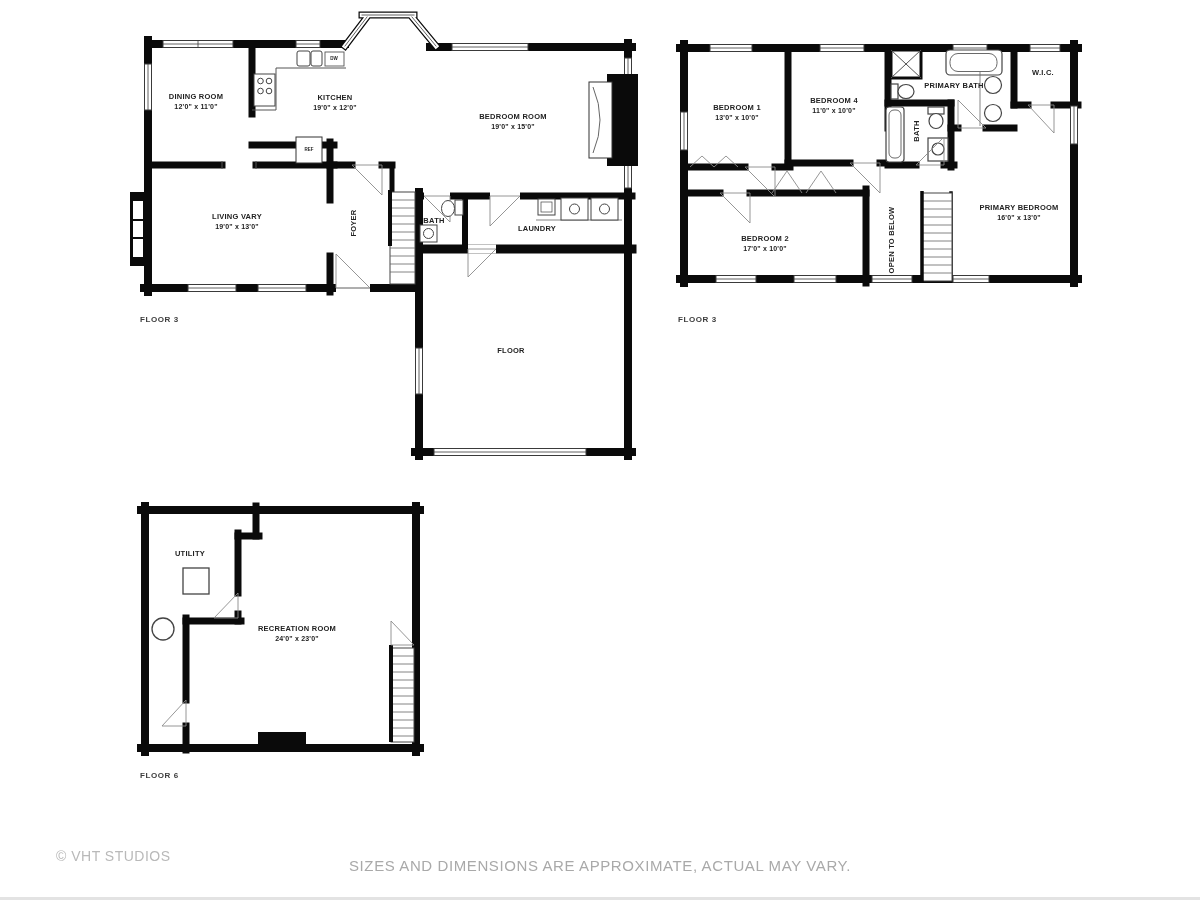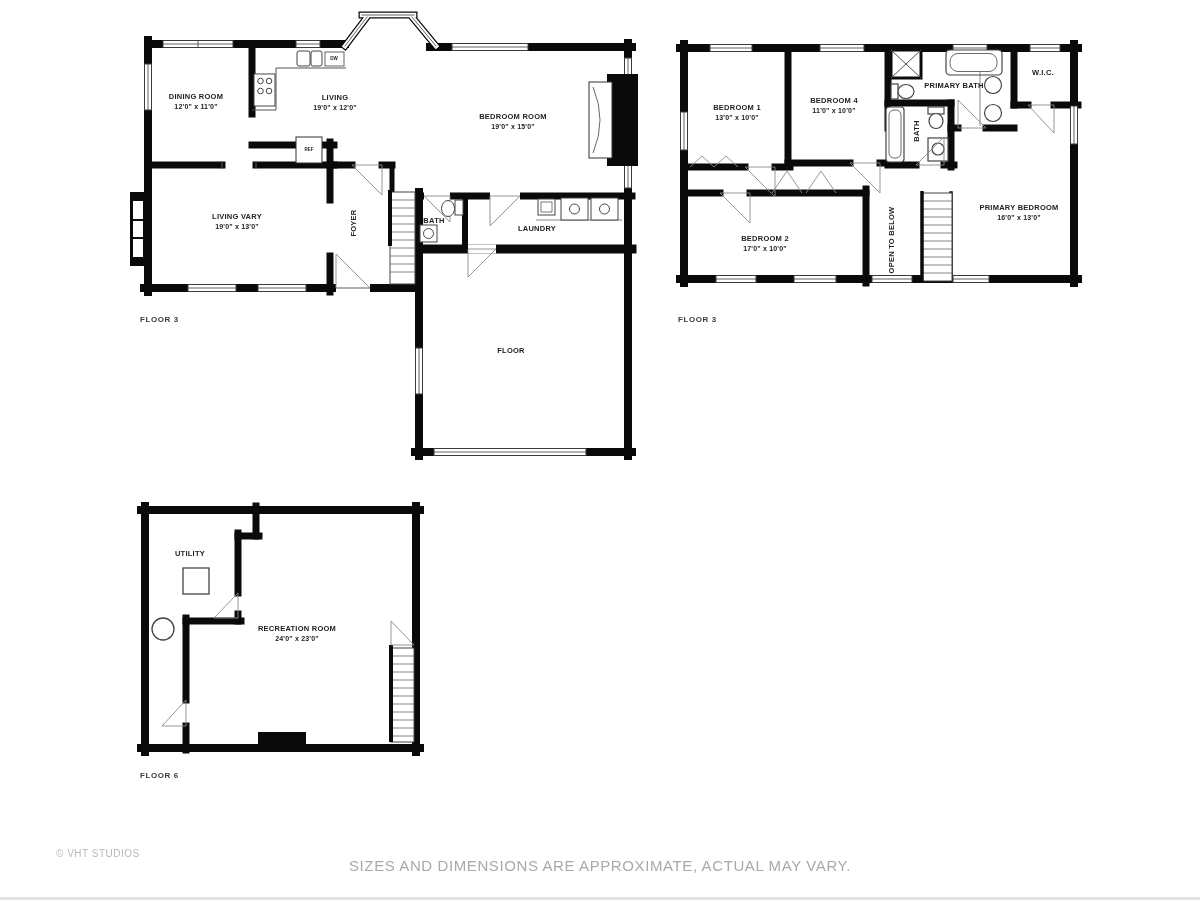--- a/index.html
+++ b/index.html
@@ -14,21 +14,21 @@
     text-align:center;white-space:nowrap;color:#222;line-height:1.3;z-index:5;
   }
   .room-label .rname{display:block;font-size:7.5px;font-weight:700;letter-spacing:.25px;}
   .room-label .rdims{display:block;font-size:7px;font-weight:700;letter-spacing:.2px;}
   .room-label.vert{transform:translate(-50%,-50%) rotate(-90deg);}
   .room-label.tiny .rname{font-size:4.5px;letter-spacing:0;}
   .floor-caption{
     position:absolute;font-size:8px;font-weight:700;letter-spacing:.6px;color:#3c3c3c;
   }
   .credit{
-    position:absolute;left:56px;top:848px;font-size:10px;letter-spacing:.5px;color:#b9b9b9;
+    position:absolute;left:56px;top:848px;font-size:14px;letter-spacing:.5px;color:#b9b9b9;
   }
   .disclaimer{
     position:absolute;left:0;top:857px;width:1200px;text-align:center;
     font-size:15px;letter-spacing:.6px;color:#a9a9a9;font-weight:400;
   }
   .bottom-line{position:absolute;left:0;top:897px;width:1200px;height:3px;background:#e3e3e3;}
 </style>
 </head>
 <body>
 
@@ -146,21 +146,21 @@
         <rect x="591" y="198" width="27" height="22"></rect>
         <circle cx="604.5" cy="209" r="5" fill="none"></circle>
       </g>
     </svg>
 
     <div class="room-label" style="left:66px;top:101px">
       <span class="rname">DINING ROOM</span>
       <span class="rdims">12'0" x 11'0"</span>
     </div>
     <div class="room-label" style="left:205px;top:102px">
-      <span class="rname">LIVING</span>
+      <span class="rname">KITCHEN</span>
       <span class="rdims">19'0" x 12'0"</span>
     </div>
     <div class="room-label" style="left:383px;top:121px">
       <span class="rname">BEDROOM ROOM</span>
       <span class="rdims">19'0" x 15'0"</span>
     </div>
     <div class="room-label" style="left:107px;top:221px">
       <span class="rname">LIVING VARY</span>
       <span class="rdims">19'0" x 13'0"</span>
     </div>

